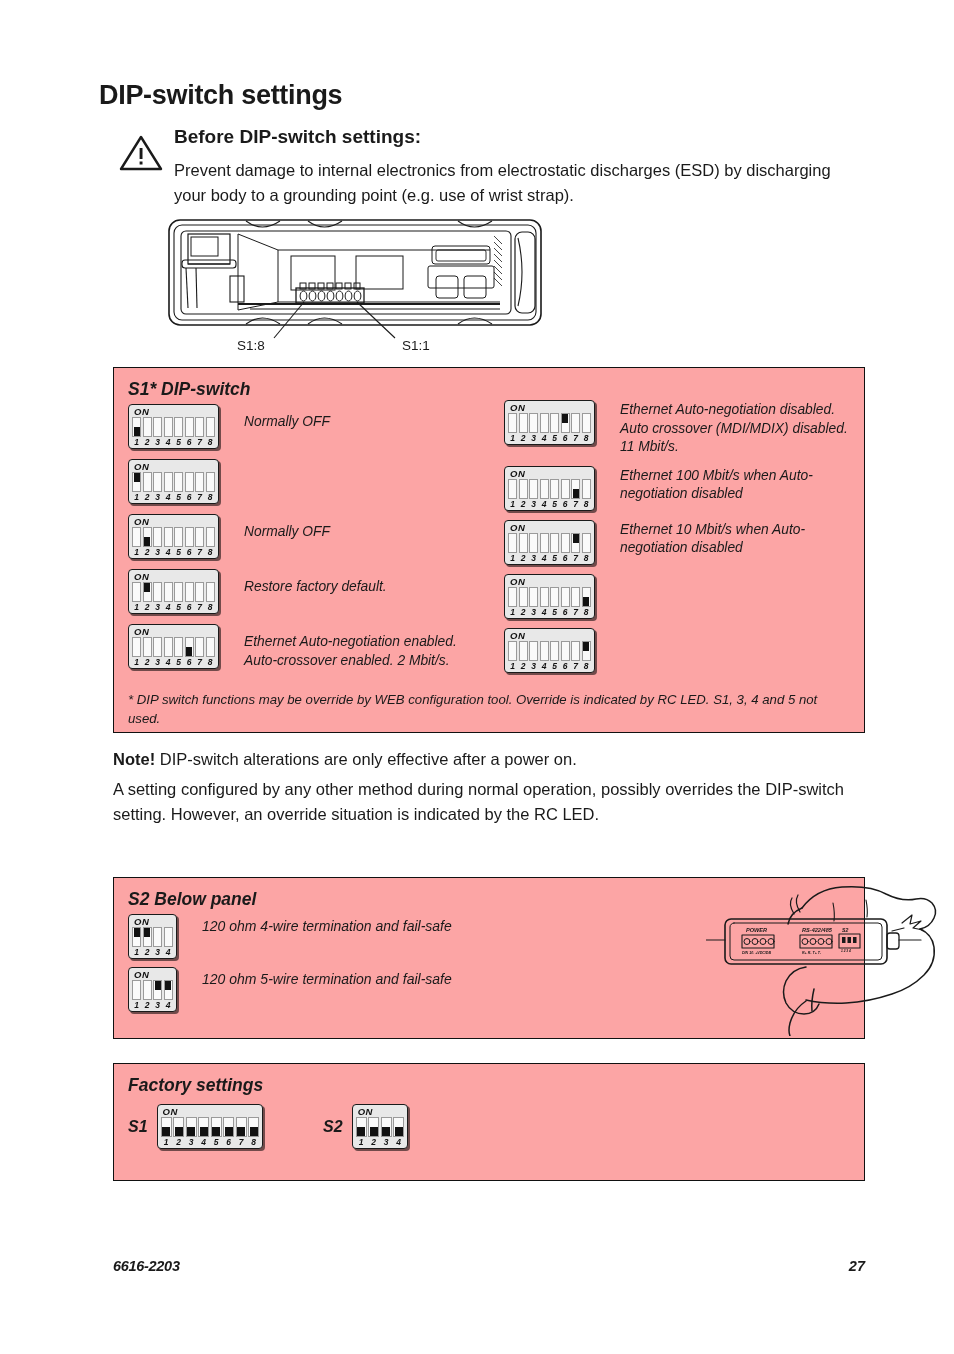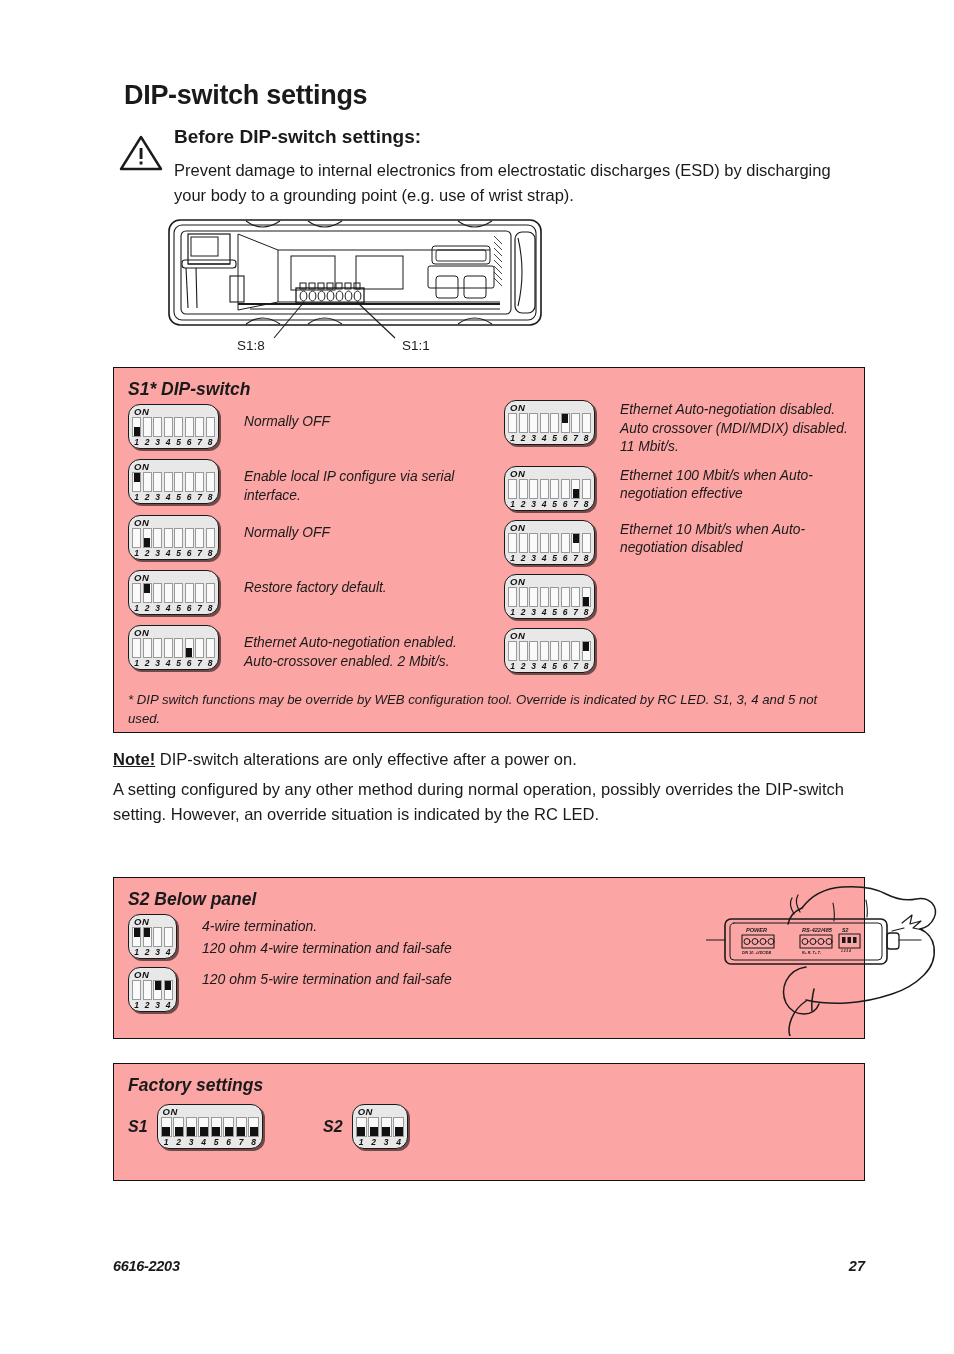--- a/index.html
+++ b/index.html
@@ -12,21 +12,21 @@
     color: #1a1a1a;
     position: relative;
     overflow: hidden;
   }
 
   .page { position: relative; width: 954px; height: 1354px; }
 
   
   .h1 {
     position: absolute;
-    left: 124px; top: 80px;
+    left: 99px; top: 80px;
     font-size: 27px;
     font-weight: bold;
     letter-spacing: -0.3px;
   }
   .h2-warn {
     position: absolute;
     left: 174px; top: 126px;
     font-size: 19px;
     font-weight: bold;
   }
@@ -71,21 +71,21 @@
   }
   .box-s1 .box-title { left: 14px; top: 11px; }
   .box-s2 .box-title { left: 14px; top: 11px; }
   .box-factory .box-title { left: 14px; top: 11px; }
 
   
   .dip {
     position: relative;
     background: #e8e8e8;
     border: 1.8px solid #1a1a1a;
-    border-radius: 12px;
+    border-radius: 4px;
     box-shadow: 2px 2px 0 rgba(0,0,0,0.55);
     display: inline-block;
     padding: 2px 3px 1px 3px;
   }
   .dip .on-label {
     font-size: 9.5px;
     font-weight: bold;
     letter-spacing: 0.5px;
     line-height: 10px;
     padding-left: 2px;
@@ -155,21 +155,21 @@
     line-height: 19px;
   }
 
   
   .note-line {
     position: absolute;
     left: 113px; top: 747px;
     font-size: 16.5px;
     line-height: 24px;
   }
-  .note-line b { font-weight: bold; text-decoration: underline; }
+  .note-line b { font-weight: bold; }
   .note-para {
     position: absolute;
     left: 113px; top: 777px;
     width: 740px;
     font-size: 16.5px;
     line-height: 24.5px;
   }
 
   
   .s2-rows { position: absolute; left: 14px; top: 36px; }
@@ -335,21 +335,20 @@
               </div><div class="dip-nums">
                 <span style="width: 9px;">1</span>
                 <span style="width: 9px;">2</span>
                 <span style="width: 9px;">3</span>
                 <span style="width: 9px;">4</span>
                 <span style="width: 9px;">5</span>
                 <span style="width: 9px;">6</span>
                 <span style="width: 9px;">7</span>
                 <span style="width: 9px;">8</span>
               </div></span></div>
-          <div class="desc">Enable local IP configure via serial interface.</div>
         </div>
         <div class="s1-row">
           <div class="sw-wrap"><span class="dip dip-8"><div class="on-label">ON</div><div class="dip-track">
                 <div class="dip-slot" style="width: 9px;"></div>
                 <div class="dip-slot" style="width: 9px;">
                   <div class="nub down"></div>
                 </div>
                 <div class="dip-slot" style="width: 9px;"></div>
                 <div class="dip-slot" style="width: 9px;"></div>
                 <div class="dip-slot" style="width: 9px;"></div>
@@ -458,21 +457,21 @@
               </div><div class="dip-nums">
                 <span style="width: 9px;">1</span>
                 <span style="width: 9px;">2</span>
                 <span style="width: 9px;">3</span>
                 <span style="width: 9px;">4</span>
                 <span style="width: 9px;">5</span>
                 <span style="width: 9px;">6</span>
                 <span style="width: 9px;">7</span>
                 <span style="width: 9px;">8</span>
               </div></span></div>
-          <div class="desc">Ethernet 100 Mbit/s when Auto-negotiation effective</div>
+          <div class="desc">Ethernet 100 Mbit/s when Auto-negotiation disabled</div>
         </div>
         <div class="s1-row">
           <div class="sw-wrap"><span class="dip dip-8"><div class="on-label">ON</div><div class="dip-track">
                 <div class="dip-slot" style="width: 9px;"></div>
                 <div class="dip-slot" style="width: 9px;"></div>
                 <div class="dip-slot" style="width: 9px;"></div>
                 <div class="dip-slot" style="width: 9px;"></div>
                 <div class="dip-slot" style="width: 9px;"></div>
                 <div class="dip-slot" style="width: 9px;"></div>
                 <div class="dip-slot" style="width: 9px;">
@@ -561,21 +560,20 @@
                 </div>
                 <div class="dip-slot" style="width: 9px;"></div>
                 <div class="dip-slot" style="width: 9px;"></div>
               </div><div class="dip-nums">
                 <span style="width: 9px;">1</span>
                 <span style="width: 9px;">2</span>
                 <span style="width: 9px;">3</span>
                 <span style="width: 9px;">4</span>
               </div></span></div>
           <div class="desc">
-            <div>4-wire termination.</div>
             <div>120 ohm 4-wire termination and fail-safe</div>
           </div>
         </div>
         <div class="s2-row">
           <div class="sw-wrap"><span class="dip dip-4"><div class="on-label">ON</div><div class="dip-track">
                 <div class="dip-slot" style="width: 9px;"></div>
                 <div class="dip-slot" style="width: 9px;"></div>
                 <div class="dip-slot" style="width: 9px;">
                   <div class="nub up"></div>
                 </div>

